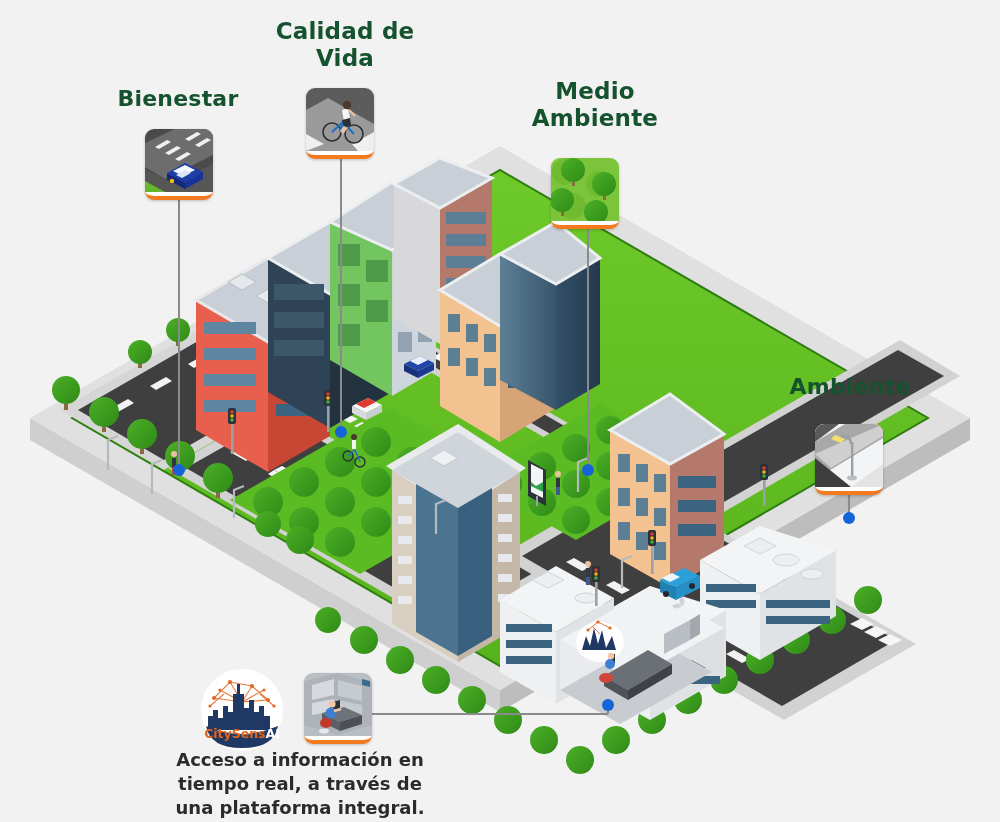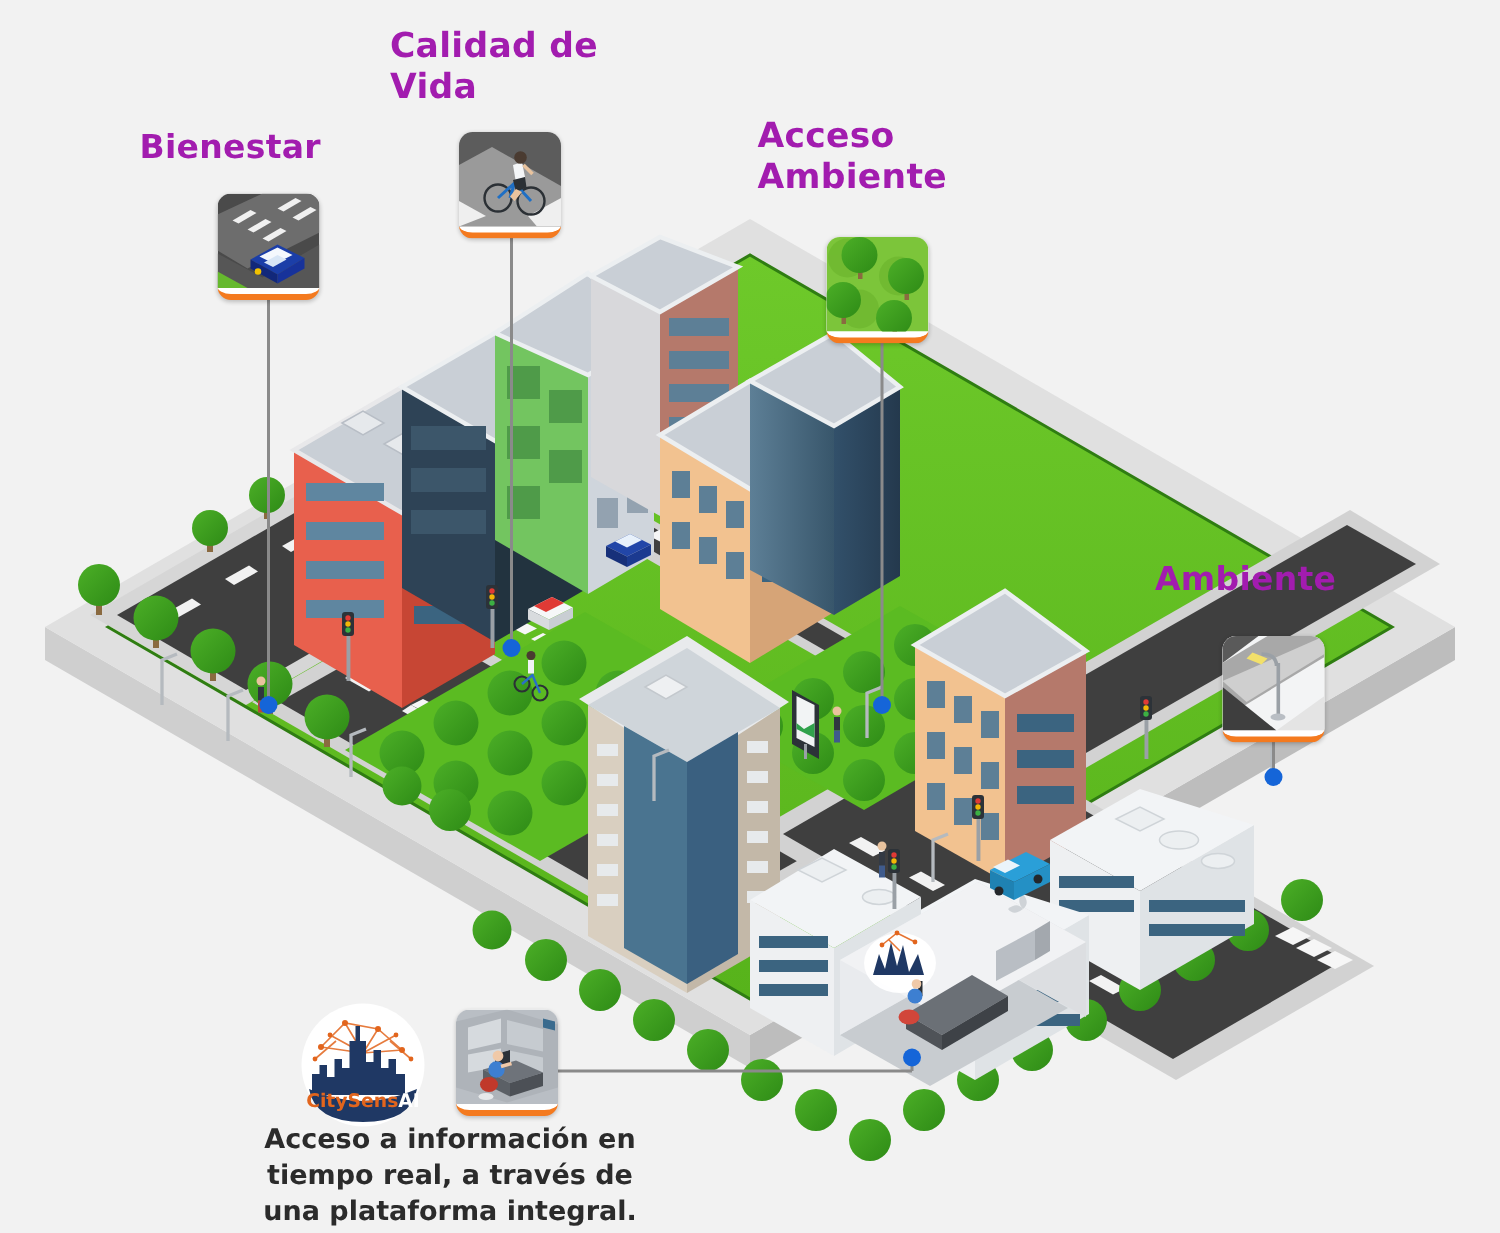--- a/index.html
+++ b/index.html
@@ -8,25 +8,26 @@
     background:#f2f2f2;
     font-family:"DejaVu Sans", sans-serif;
     overflow:hidden;
     position:relative;
   }
   #stage{position:absolute;left:0;top:0;width:1000px;height:822px;}
   #citysvg{position:absolute;left:0;top:0;width:1000px;height:822px;}
 
   .label{
     position:absolute;
-    color:#a21caf;
+    color:#14532d;
     font-family:"DejaVu Sans", sans-serif;
     font-weight:bold;
     font-size:22px;
     line-height:26px;
+    text-align:center;
     letter-spacing:0.2px;
     white-space:pre-line;
     user-select:none;
   }
   .label.big{font-size:23px;line-height:27px;}
 
   .card{
     position:absolute;
     border-radius:9px;
     overflow:hidden;
@@ -596,21 +597,21 @@
       <circle cx="849" cy="518" r="6"></circle>
       <circle cx="608" cy="705" r="6"></circle>
     </g>
   </svg>
 
   <div class="label" style="left:93px;top:86px;width:170px;">Bienestar</div>
 
   <div class="label big" style="left:260px;top:18px;width:170px;">Calidad de
 Vida</div>
 
-  <div class="label big" style="left:505px;top:78px;width:180px;">Acceso
+  <div class="label big" style="left:505px;top:78px;width:180px;">Medio
 Ambiente</div>
 
   <div class="label" style="left:770px;top:374px;width:160px;">Ambiente</div>
 
   <div class="card" style="left:145px;top:129px;width:68px;height:67px;">
     <svg width="68" height="63" viewBox="0 0 68 63">
       <rect width="68" height="63" fill="#4a4a4a"></rect>
       <polygon points="0,14 30,0 68,0 68,26 20,50 0,38" fill="#6d6d6d"></polygon>
       <polygon points="0,40 30,56 68,34 68,63 0,63" fill="#565656"></polygon>
       <polygon points="0,52 20,63 0,63" fill="#66b92e"></polygon>

